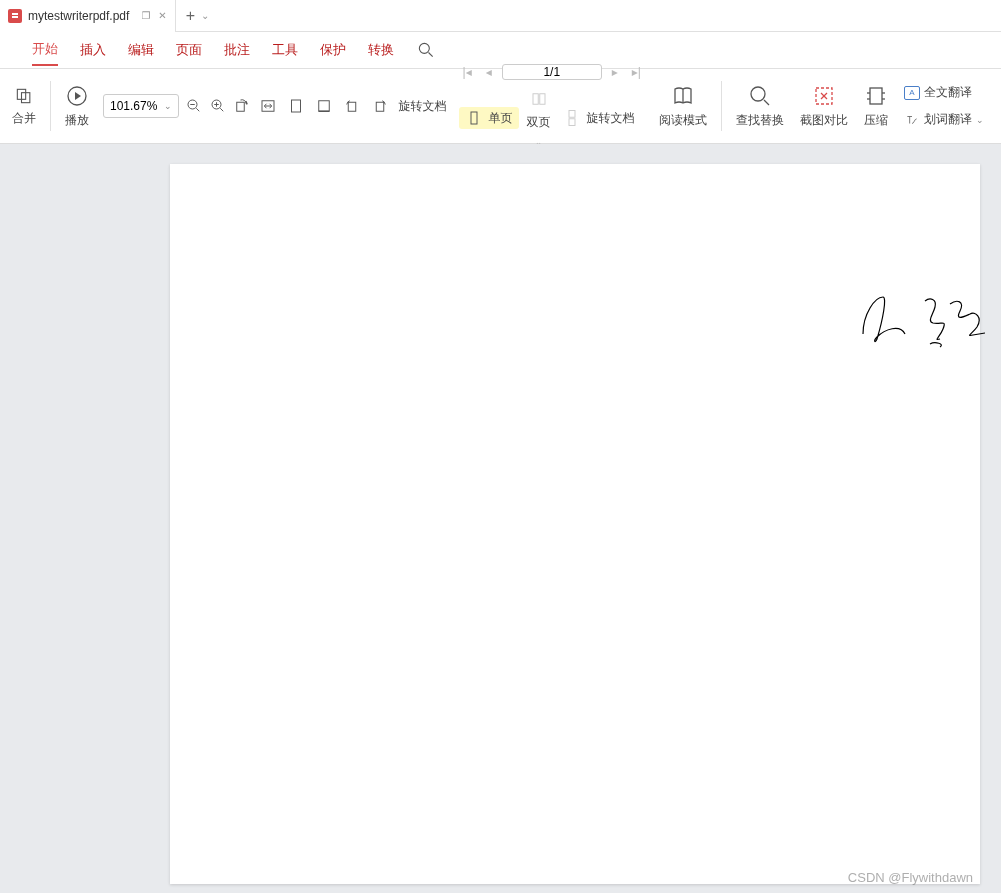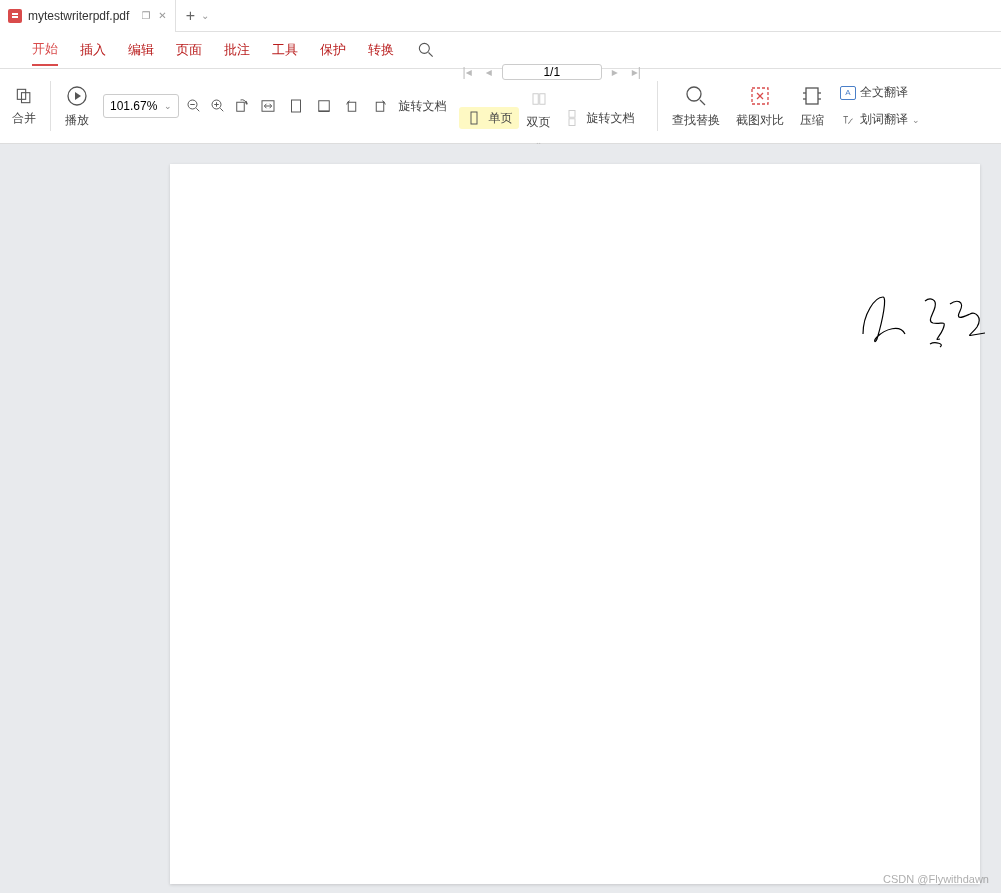--- a/index.html
+++ b/index.html
@@ -34,21 +34,21 @@
     .page-input { border: 1px solid #ccc; border-radius: 3px; height: 16px; width: 100px; text-align: center; font-size: 12px; outline: none; }
     .nav-arrow { color: #bbb; font-size: 12px; cursor: pointer; padding: 0 4px; }
     .small-ico { width: 18px; height: 18px; }
     .translate-item { display: flex; align-items: center; gap: 4px; cursor: pointer; }
     .translate-ico { width: 16px; height: 14px; border: 1px solid #4a7fc8; border-radius: 2px; position: relative; font-size: 8px; display:flex; align-items:center; justify-content:center; color:#4a7fc8; }
     
     .canvas-area { position: absolute; top: 144px; left: 0; right: 0; bottom: 0; background: #e8eaed; overflow: hidden; }
     .page { position: absolute; left: 170px; top: 20px; width: 810px; height: 720px; background: #fff; box-shadow: 0 1px 3px rgba(0,0,0,0.15); }
     .signature { position: absolute; right: -5px; top: 125px; }
     
-    .watermark { position: absolute; bottom: 8px; right: 12px; font-size: 11px; color: rgba(120,120,120,0.6); }
+    .watermark { position: absolute; bottom: 8px; right: 28px; font-size: 13px; color: rgba(120,120,120,0.6); }
     .stack { display: flex; flex-direction: column; align-items: center; justify-content: center; padding: 6px 8px; gap: 4px; cursor: pointer; }
     .hrow { display: flex; align-items: center; gap: 6px; }
   </style>
 </head>
 <body>
 
 <div class="titlebar">
   <div class="tab">
     <div class="tab-icon"></div>
     <span class="tab-title">mytestwriterpdf.pdf</span>
@@ -173,20 +173,27 @@
       <div class="tool-item disabled hrow" style="flex-direction:row;padding:2px 4px">
         <svg class="ico small-ico" viewBox="0 0 24 24">
             <rect x="8" y="2" width="8" height="9"></rect>
             <rect x="8" y="13" width="8" height="9"></rect>
           </svg>
         <span class="tool-label">旋转文档</span>
       </div>
     </div>
   </div>
 
+  <div class="stack">
+    <svg class="ico ico-lg" viewBox="0 0 24 24">
+        <path d="M4 5 Q8 3 12 5 Q16 3 20 5 L20 19 Q16 17 12 19 Q8 17 4 19 Z"></path>
+        <line x1="12" y1="5" x2="12" y2="19"></line>
+      </svg>
+    <span class="tool-label">阅读模式</span>
+  </div>
 
   <div class="tool-separator"></div>
 
   <div class="stack">
     <svg class="ico ico-lg" viewBox="0 0 24 24">
         <circle cx="10" cy="10" r="7"></circle>
         <line x1="16" y1="16" x2="21" y2="21"></line>
       </svg>
     <span class="tool-label">查找替换</span>
   </div>

